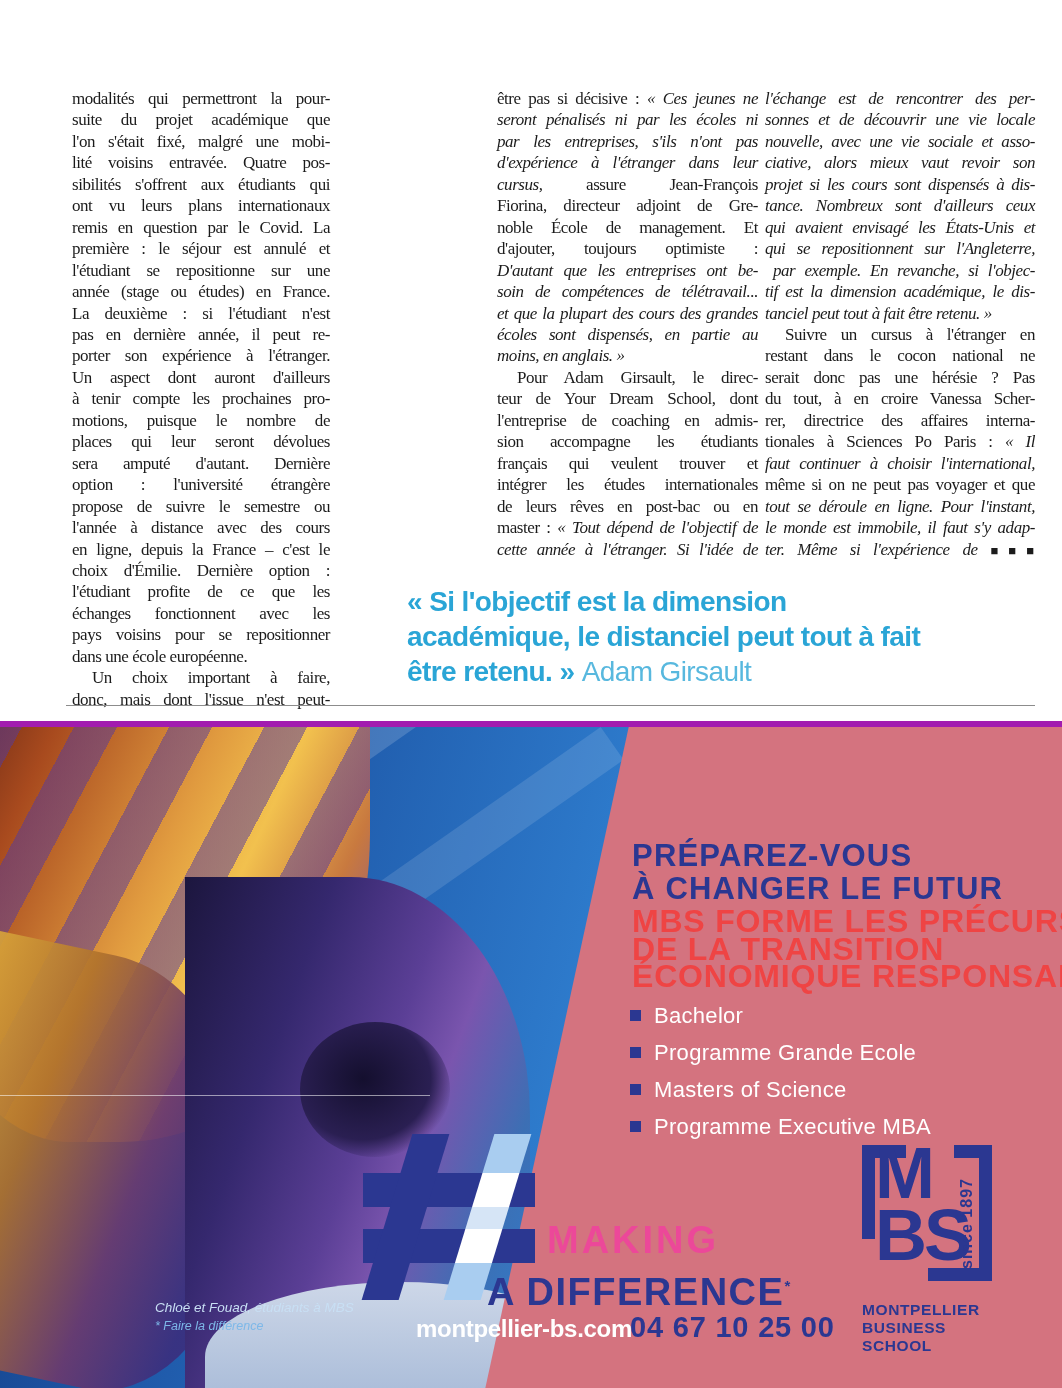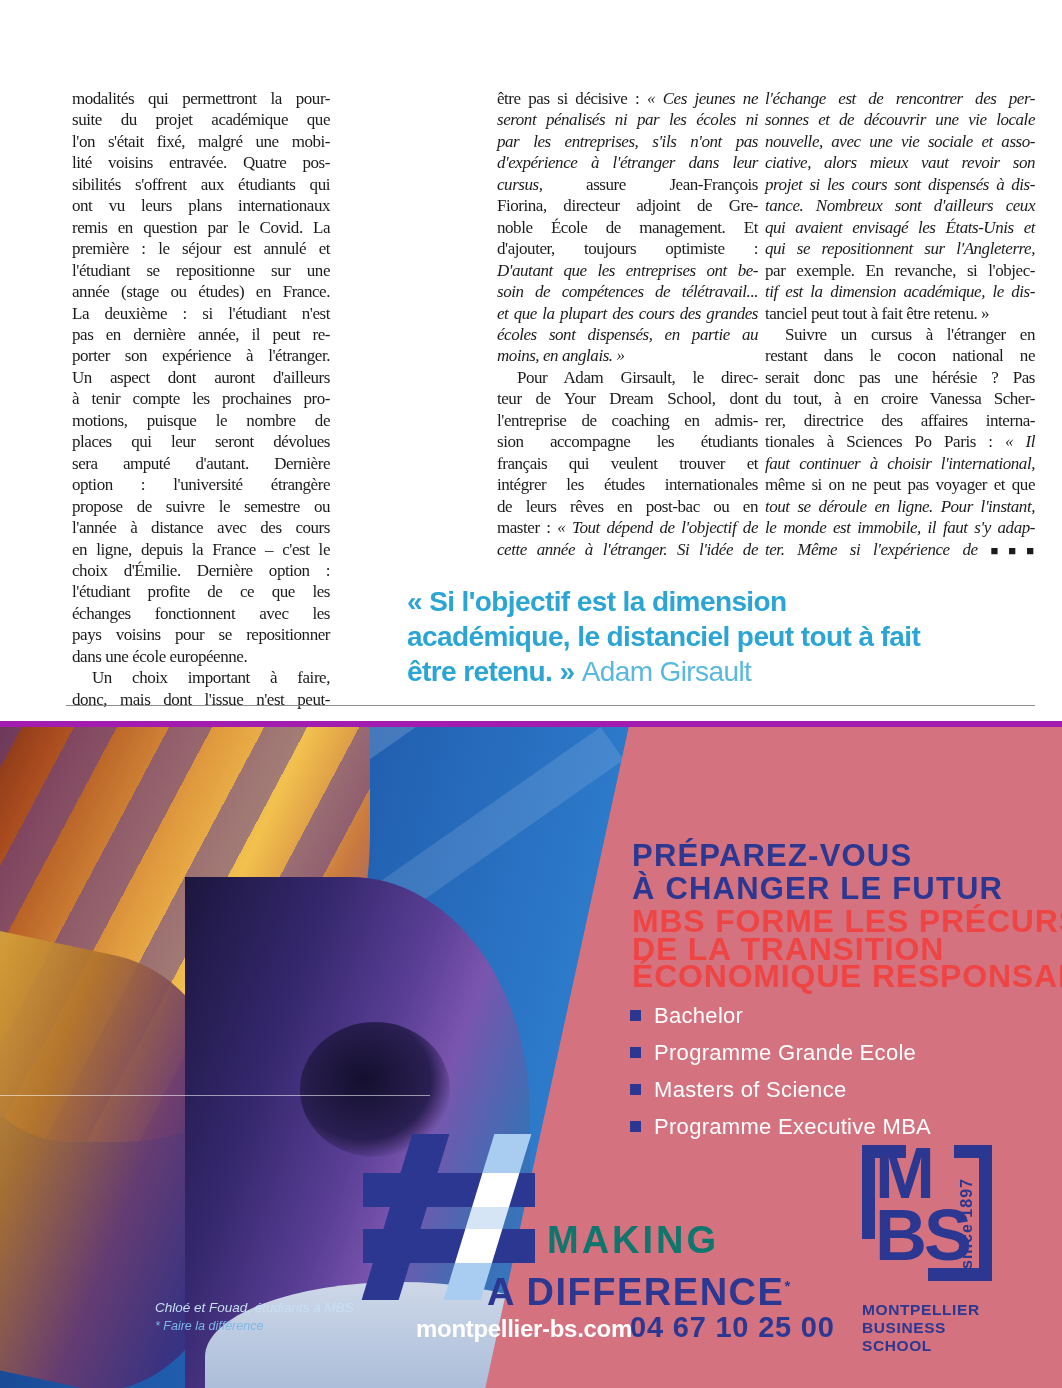--- a/index.html
+++ b/index.html
@@ -68,21 +68,21 @@
   .hbar{position:absolute;left:0;width:100%;height:34px;background:#2b3791;}
   .hbar.b1{top:39px;} .hbar.b2{top:95px;}
   .hdiag{position:absolute;top:0;width:37px;height:166px;transform:skewX(-17deg);}
   .hdiag.left{left:24px;background:#2b3791;}
   .hdiag.right{left:106px;display:flex;flex-direction:column;}
   .hseg1{height:39px;background:#a9cdf0;} .hseg2{height:34px;background:#ffffff;}
   .hseg3{height:22px;background:#d6e5f6;} .hseg4{height:34px;background:#ffffff;}
   .hseg5{height:37px;background:#a9cdf0;}
 
   .slogan1{position:absolute;left:547px;top:492px;font-size:38px;font-weight:bold;
-      color:#0f766e;letter-spacing:3px;}
+      color:#ec4899;letter-spacing:3px;}
   .slogan2{position:absolute;left:487px;top:544px;font-size:38px;font-weight:bold;
       color:#2b3791;letter-spacing:1.5px;}
   .slogan2 sup{font-size:15px;}
   .website{position:absolute;left:416px;top:588px;font-size:24px;font-weight:bold;
       color:#ffffff;letter-spacing:-0.3px;cursor:pointer;}
   .phone{position:absolute;left:630px;top:584px;font-size:29px;font-weight:bold;
       color:#2b3791;letter-spacing:0.8px;}
 
   
   .mbs{position:absolute;left:862px;top:418px;width:134px;color:#2b3791;}
@@ -178,23 +178,23 @@
     </div>
   <div class="col" id="col3">
       <div class="line"><span style="font-style: italic;">l'échange est de rencontrer des per-</span></div>
       <div class="line"><span style="font-style: italic;">sonnes et de découvrir une vie locale</span></div>
       <div class="line"><span style="font-style: italic;">nouvelle, avec une vie sociale et asso-</span></div>
       <div class="line"><span style="font-style: italic;">ciative, alors mieux vaut revoir son</span></div>
       <div class="line"><span style="font-style: italic;">projet si les cours sont dispensés à dis-</span></div>
       <div class="line"><span style="font-style: italic;">tance. Nombreux sont d'ailleurs ceux</span></div>
       <div class="line"><span style="font-style: italic;">qui avaient envisagé les États-Unis et</span></div>
       <div class="line"><span style="font-style: italic;">qui se repositionnent sur l'Angleterre,</span></div>
-      <div class="line"><span style="">par exemple. En revanche, si l'objec-</span></div>
+      <div class="line"><span style="font-style: italic; margin-left: 8px;">par exemple. En revanche, si l'objec-</span></div>
       <div class="line"><span style="font-style: italic;">tif est la dimension académique, le dis-</span></div>
-      <div class="line end"><span style=" margin-top: 31px;">tanciel peut tout à fait être retenu. »</span></div>
+      <div class="line end"><span style="font-style: italic; margin-top: 31px;">tanciel peut tout à fait être retenu. »</span></div>
       <div class="line ind"><span>Suivre un cursus à l'étranger en</span></div>
       <div class="line"><span>restant dans le cocon national ne</span></div>
       <div class="line"><span>serait donc pas une hérésie ? Pas</span></div>
       <div class="line"><span>du tout, à en croire Vanessa Scher-</span></div>
       <div class="line"><span>rer, directrice des affaires interna-</span></div>
       <div class="line"><span>tionales à Sciences Po Paris : </span><span style="font-style: italic;">« Il</span></div>
       <div class="line"><span style="font-style: italic;">faut continuer à choisir l'international,</span></div>
       <div class="line"><span style="">même si on ne peut pas voyager et que</span></div>
       <div class="line"><span style="font-style: italic; margin-top: 12px;">tout se déroule en ligne. Pour l'instant,</span></div>
       <div class="line"><span style="font-style: italic;">le monde est immobile, il faut s'y adap-</span></div>

